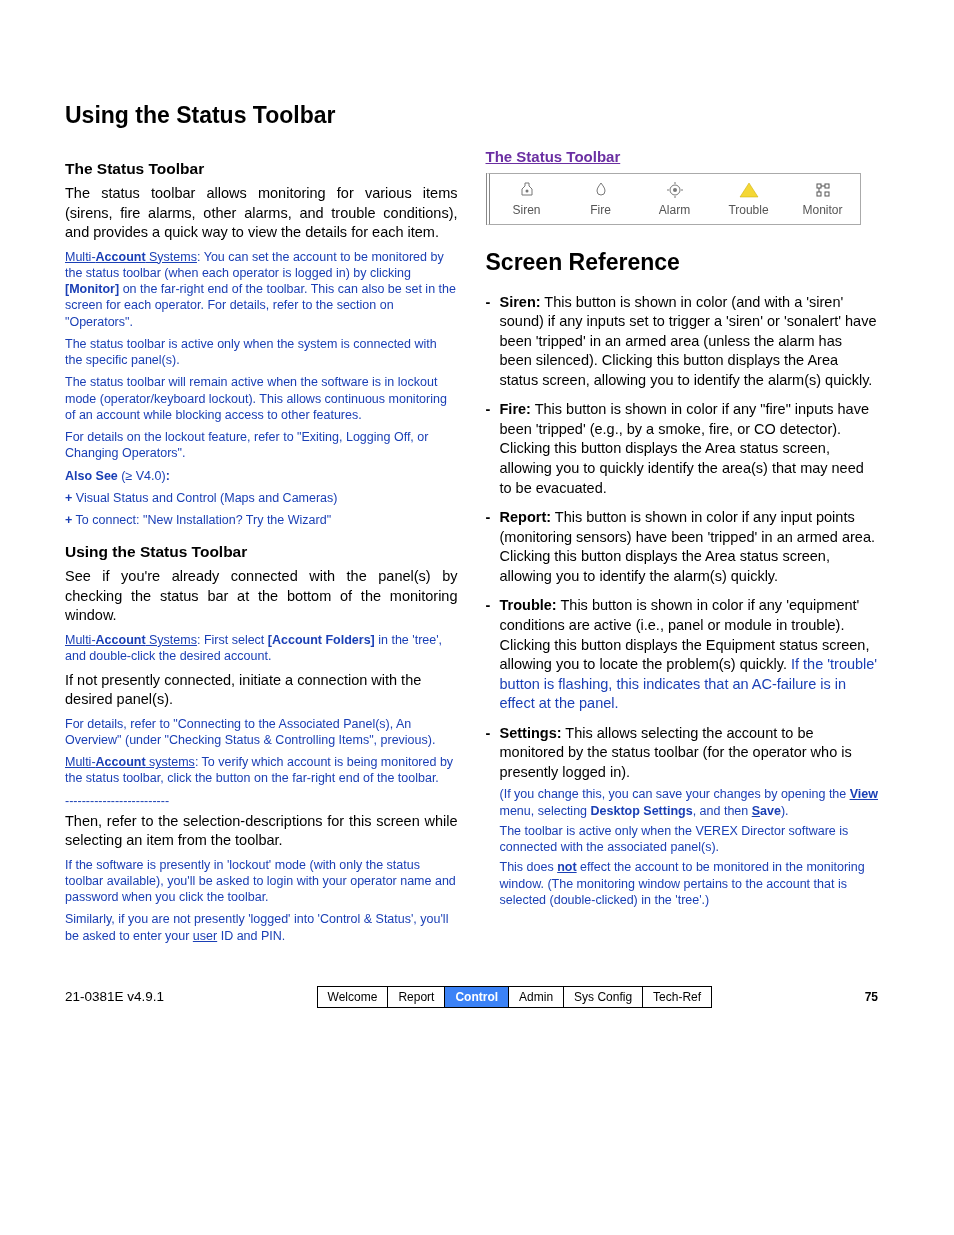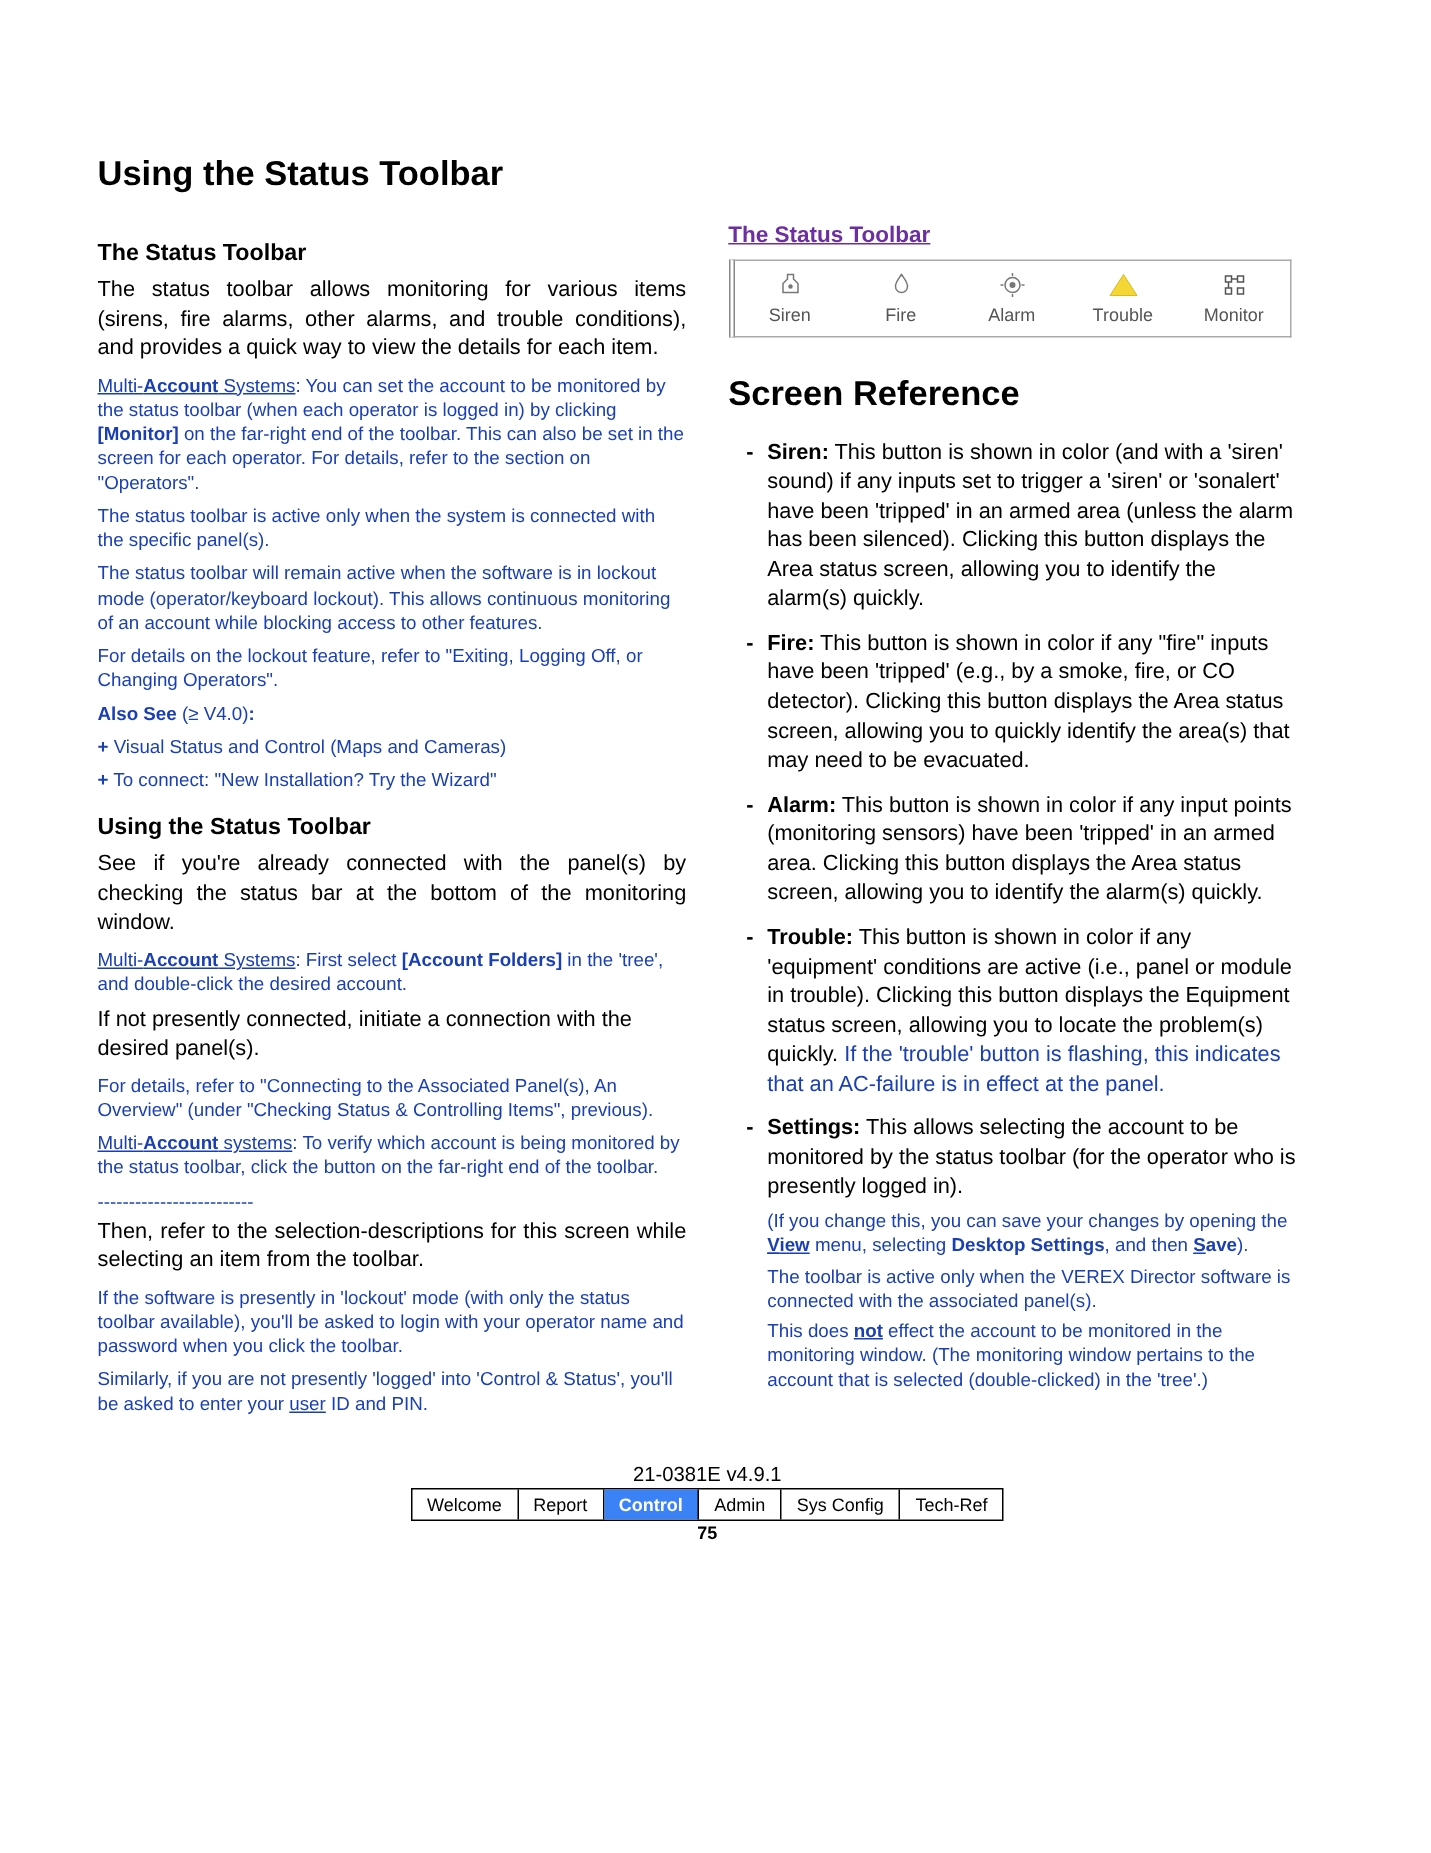--- a/index.html
+++ b/index.html
@@ -70,41 +70,40 @@
     height: 20px;
     display: flex;
     align-items: center;
     justify-content: center;
     margin-bottom: 2px;
   }
   .footer {
     display: flex;
     align-items: center;
     justify-content: space-between;
-    margin-top: 24px;
+    margin-top: 36px;
     font-size: 13.5px;
-    flex-direction: column;
   }
   .footer-tabs {
     display: flex;
     border: 1px solid #000;
   }
   .footer-tab {
     padding: 2px 10px;
     border-right: 1px solid #000;
     font-size: 12px;
   }
   .footer-tab:last-child { border-right: none; }
   .footer-tab.active {
     background: #3b82f6;
     color: #fff;
     font-weight: bold;
   }
   .page-num { font-weight: bold; font-size: 12px; }
-  .ref-list { margin: 12px; padding: 0; list-style: none; }
+  .ref-list { margin: 0; padding: 0; list-style: none; }
   .ref-list li { position: relative; padding-left: 14px; margin-bottom: 10px; }
   .ref-list li::before {
     content: "- ";
     position: absolute;
     left: 0;
     top: 0;
     font-weight: bold;
   }
   svg { display: block; margin: 0 auto; }
 </style>
@@ -214,21 +213,21 @@
       <h1>Screen Reference</h1>
 
       <ul class="ref-list">
         <li>
           <span class="bold">Siren:</span><span> This button is shown in color (and with a 'siren' sound) if any inputs set to trigger a 'siren' or 'sonalert' have been 'tripped' in an armed area (unless the alarm has been silenced). Clicking this button displays the Area status screen, allowing you to identify the alarm(s) quickly.</span>
         </li>
         <li>
           <span class="bold">Fire:</span><span> This button is shown in color if any "fire" inputs have been 'tripped' (e.g., by a smoke, fire, or CO detector).  Clicking this button displays the Area status screen, allowing you to quickly identify the area(s) that may need to be evacuated.</span>
         </li>
         <li>
-          <span class="bold">Alarm:</span><span> This button is shown in color if any input points (monitoring sensors) have been 'tripped' in an armed area.  Clicking this button displays the Area status screen, allowing you to identify the alarm(s) quickly.</span>
+          <span class="bold">Report:</span><span> This button is shown in color if any input points (monitoring sensors) have been 'tripped' in an armed area.  Clicking this button displays the Area status screen, allowing you to identify the alarm(s) quickly.</span>
         </li>
         <li>
           <span class="bold">Trouble:</span><span>  This button is shown in color if any 'equipment' conditions are active (i.e., panel or module in trouble).  Clicking this button displays the Equipment status screen, allowing you to locate the problem(s) quickly.  </span><span class="blue">If the 'trouble' button is flashing, this indicates that an AC-failure is in effect at the panel.</span>
         </li>
         <li>
           <span class="bold">Settings:</span><span>  This allows selecting the account to be monitored by the status toolbar (for the operator who is presently logged in).</span>
           <div class="small blue" style="margin-top:4px">
             <span>(If you change this, you can save your changes by opening the </span><span class="bold uline" style="text-decoration:underline"><span style="text-decoration:underline">V</span>iew</span><span> menu, selecting  </span><span class="bold">Desktop Settings</span><span>, and then </span><span class="bold"><span style="text-decoration:underline">S</span>ave</span><span>).</span>
           </div>
           <div class="small blue" style="margin-top:4px">The toolbar is active only when the VEREX Director software is connected with the associated panel(s).</div>

